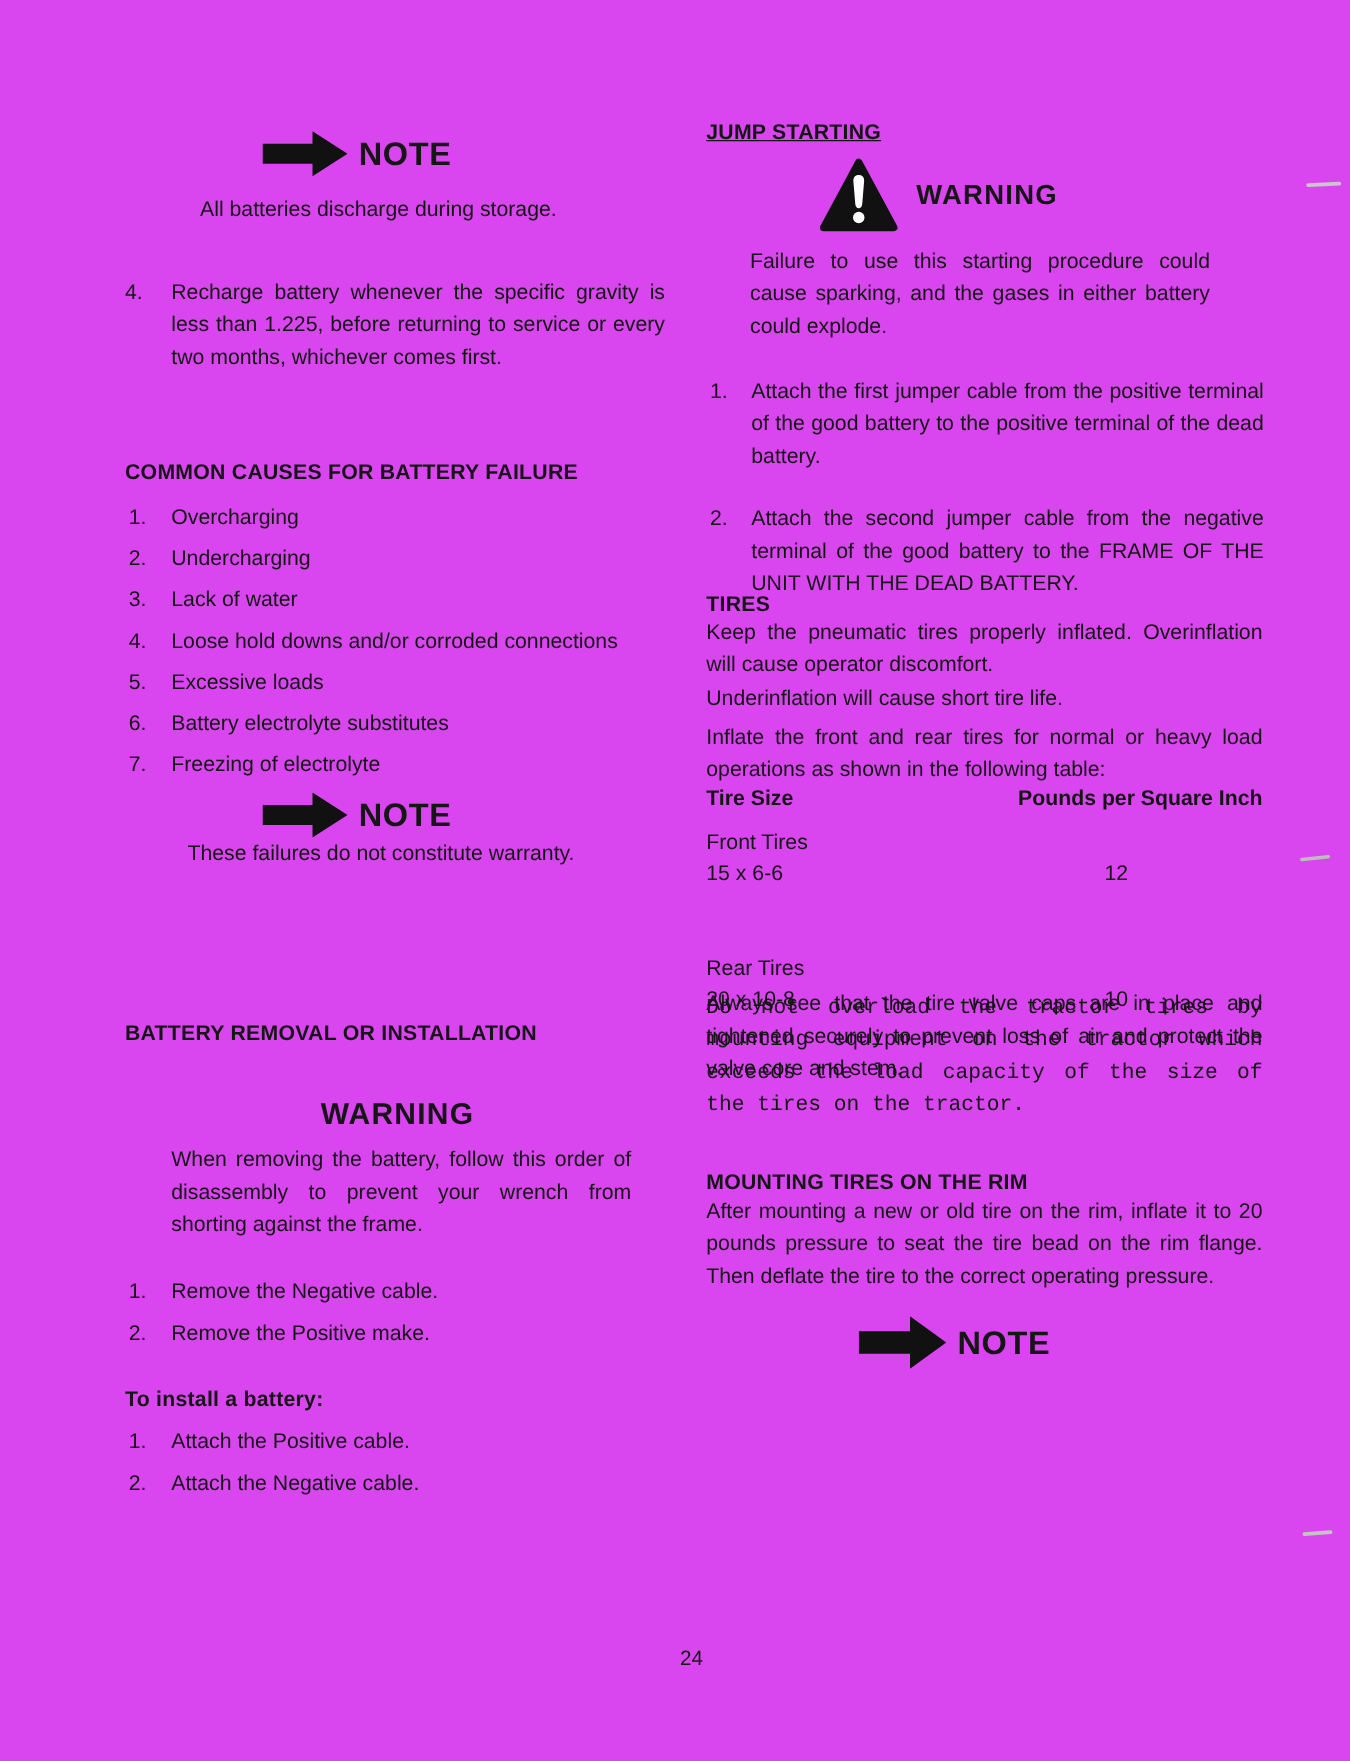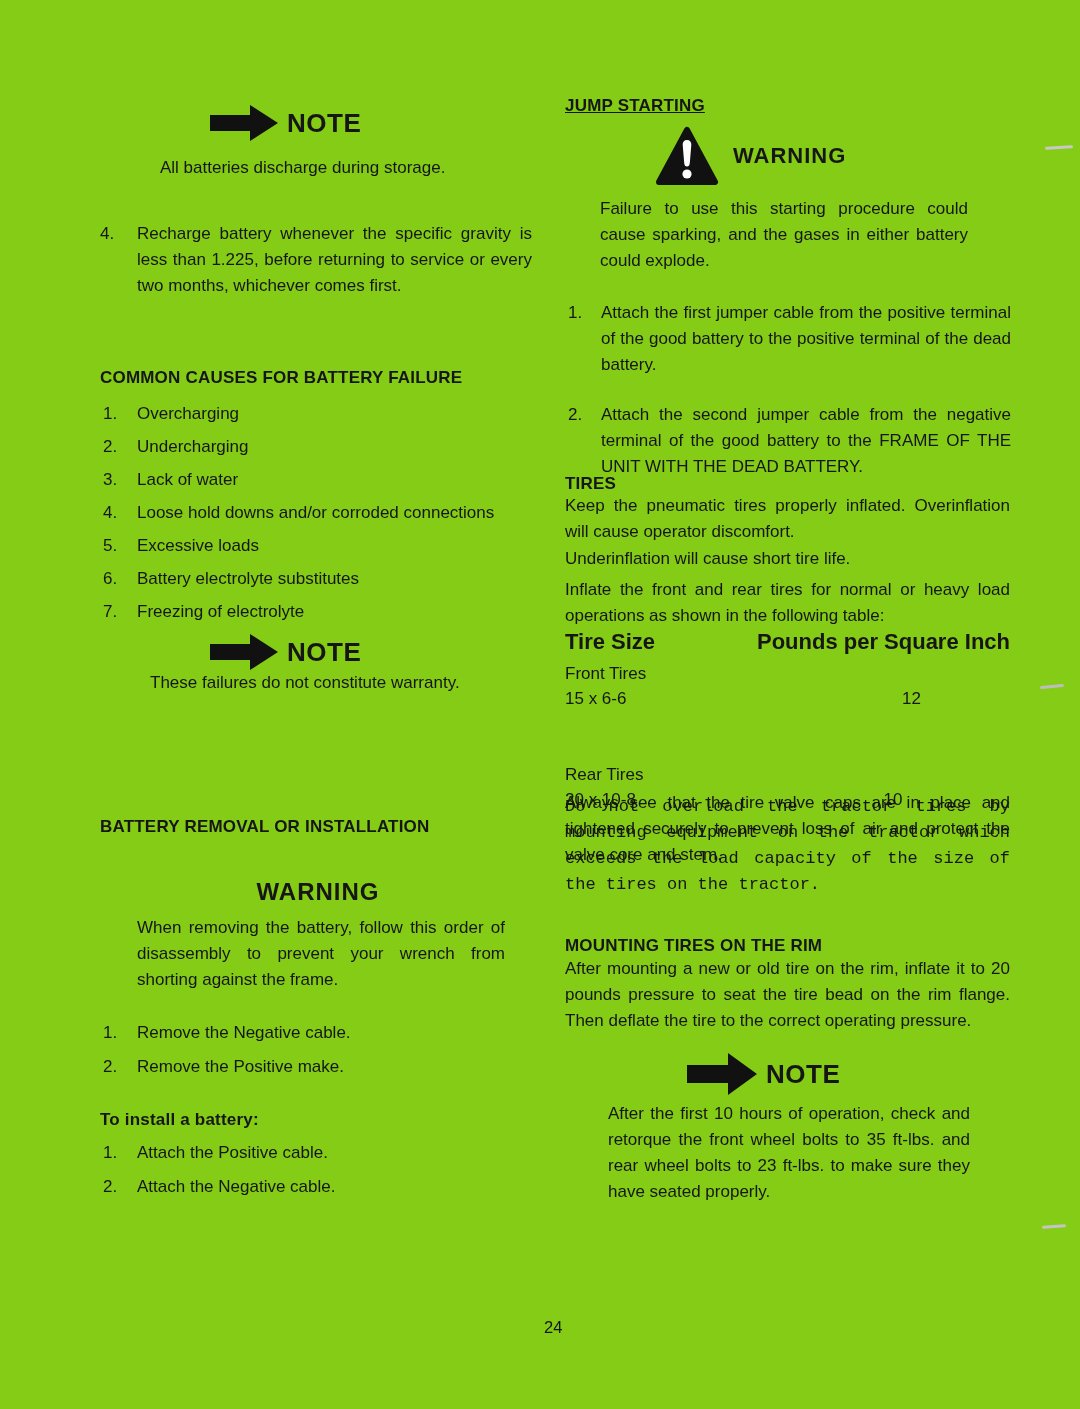--- a/index.html
+++ b/index.html
@@ -1,42 +1,42 @@
 <!DOCTYPE html>
 <html><head>
 <meta charset="utf-8">
 <style>
   * { margin: 0; padding: 0; box-sizing: border-box; }
   html, body { background: #e8e8e8; }
   .page {
     position: relative;
     width: 1080px;
     height: 1409px;
-    background: #84cc16;
+    background: #d946ef;
     font-family: "Liberation Sans", "DejaVu Sans", sans-serif;
     color: #161616;
     overflow: hidden;
   }
   .abs { position: absolute; }
   .body-text { font-size: 17px; line-height: 26px; }
   .just { text-align: justify; }
   .heading { font-size: 17px; font-weight: 700; letter-spacing: 0.2px; }
   .note-row { display: flex; align-items: center; gap: 9px; }
   .note-label { font-size: 26px; font-weight: 700; letter-spacing: 0.5px; }
   .warn-big { font-size: 24px; font-weight: 700; letter-spacing: 1px; }
   .li { display: flex; }
   .li .num { flex: 0 0 34px; }
   .li-wide .num { flex: 0 0 37px; }
   .li-right .num { flex: 0 0 33px; }
   .step-list .li { margin-bottom: 7px; }
   .steps-gap .li { margin-bottom: 8px; }
   .jump-steps .li { margin-bottom: 24px; }
   .arrow-icon svg { display: block; }
   .tri-icon svg { display: block; }
-  .tbl-header { display: flex; justify-content: space-between; font-size: 22px; font-weight: 700; }
+  .tbl-header { display: flex; justify-content: space-between; font-size: 17px; font-weight: 700; }
   .tbl-row { position: relative; font-size: 17px; line-height: 25px; }
   .tbl-psi { position: absolute; left: 300px; width: 56px; text-align: center; }
   .scan-dash { position: absolute; height: 3px; border-radius: 2px; }
   .pagenum { font-size: 16.5px; }
 </style>
 </head>
 <body>
 
 <div class="page">
 
@@ -165,21 +165,21 @@
   <div class="abs body-text just" style="left:565px; top:577px; width:445px;">Inflate the front and rear tires for normal or heavy load operations as shown in the following table:</div>
 
   <div class="abs tbl-header" style="left:565px; top:629px; width:445px;">
     <span>Tire Size</span>
     <span>Pounds per Square Inch</span>
   </div>
 
   <div class="abs tbl-row" style="left:565px; top:661px; width:445px;">
     <div>Front Tires</div>
     <div>15 x 6-6</div>
-    <span class="tbl-psi" style="top:25px;text-align:right;">12</span>
+    <span class="tbl-psi" style="top:25px;">12</span>
   </div>
 
   <div class="abs tbl-row" style="left:565px; top:712px; width:445px;">
     <div>Rear Tires</div>
     <div>20 x 10-8</div>
     <span class="tbl-psi" style="top:25px;">10</span>
   </div>
 
   <div class="abs body-text just" style="left:565px; top:766px; width:445px;margin-top:24px;">Always see that the tire valve caps are in place and tightened securely to prevent loss of air and protect the valve core and stem.</div>
 
@@ -191,21 +191,20 @@
 
   <div class="abs note-row" style="left:687px; top:1053px;">
     <span class="arrow-icon">
       <svg width="70" height="42" viewBox="0 0 70 42">
           <path d="M0,12 L41,12 L41,0 L70,21 L41,42 L41,30 L0,30 Z" fill="#111"></path>
         </svg>
     </span>
     <span class="note-label">NOTE</span>
   </div>
 
-  <div class="abs body-text just" style="left:608px; top:1101px; width:362px;">After the first 10 hours of operation, check and retorque the front wheel bolts to 35 ft-lbs. and rear wheel bolts to 23 ft-lbs. to make sure they have seated properly.</div>
 
   <div class="abs pagenum" style="left:544px; top:1318px;">24</div>
 
   <div class="scan-dash" style="left:1045px; top:146px; width:28px; background:#c8c8c8; transform:rotate(-3deg);"></div>
   <div class="scan-dash" style="left:1040px; top:685px; width:24px; background:#bdbdbd; transform:rotate(-6deg);"></div>
   <div class="scan-dash" style="left:1042px; top:1225px; width:24px; background:#c4c4c4; transform:rotate(-4deg);"></div>
 
 </div>
 
 </body></html>

